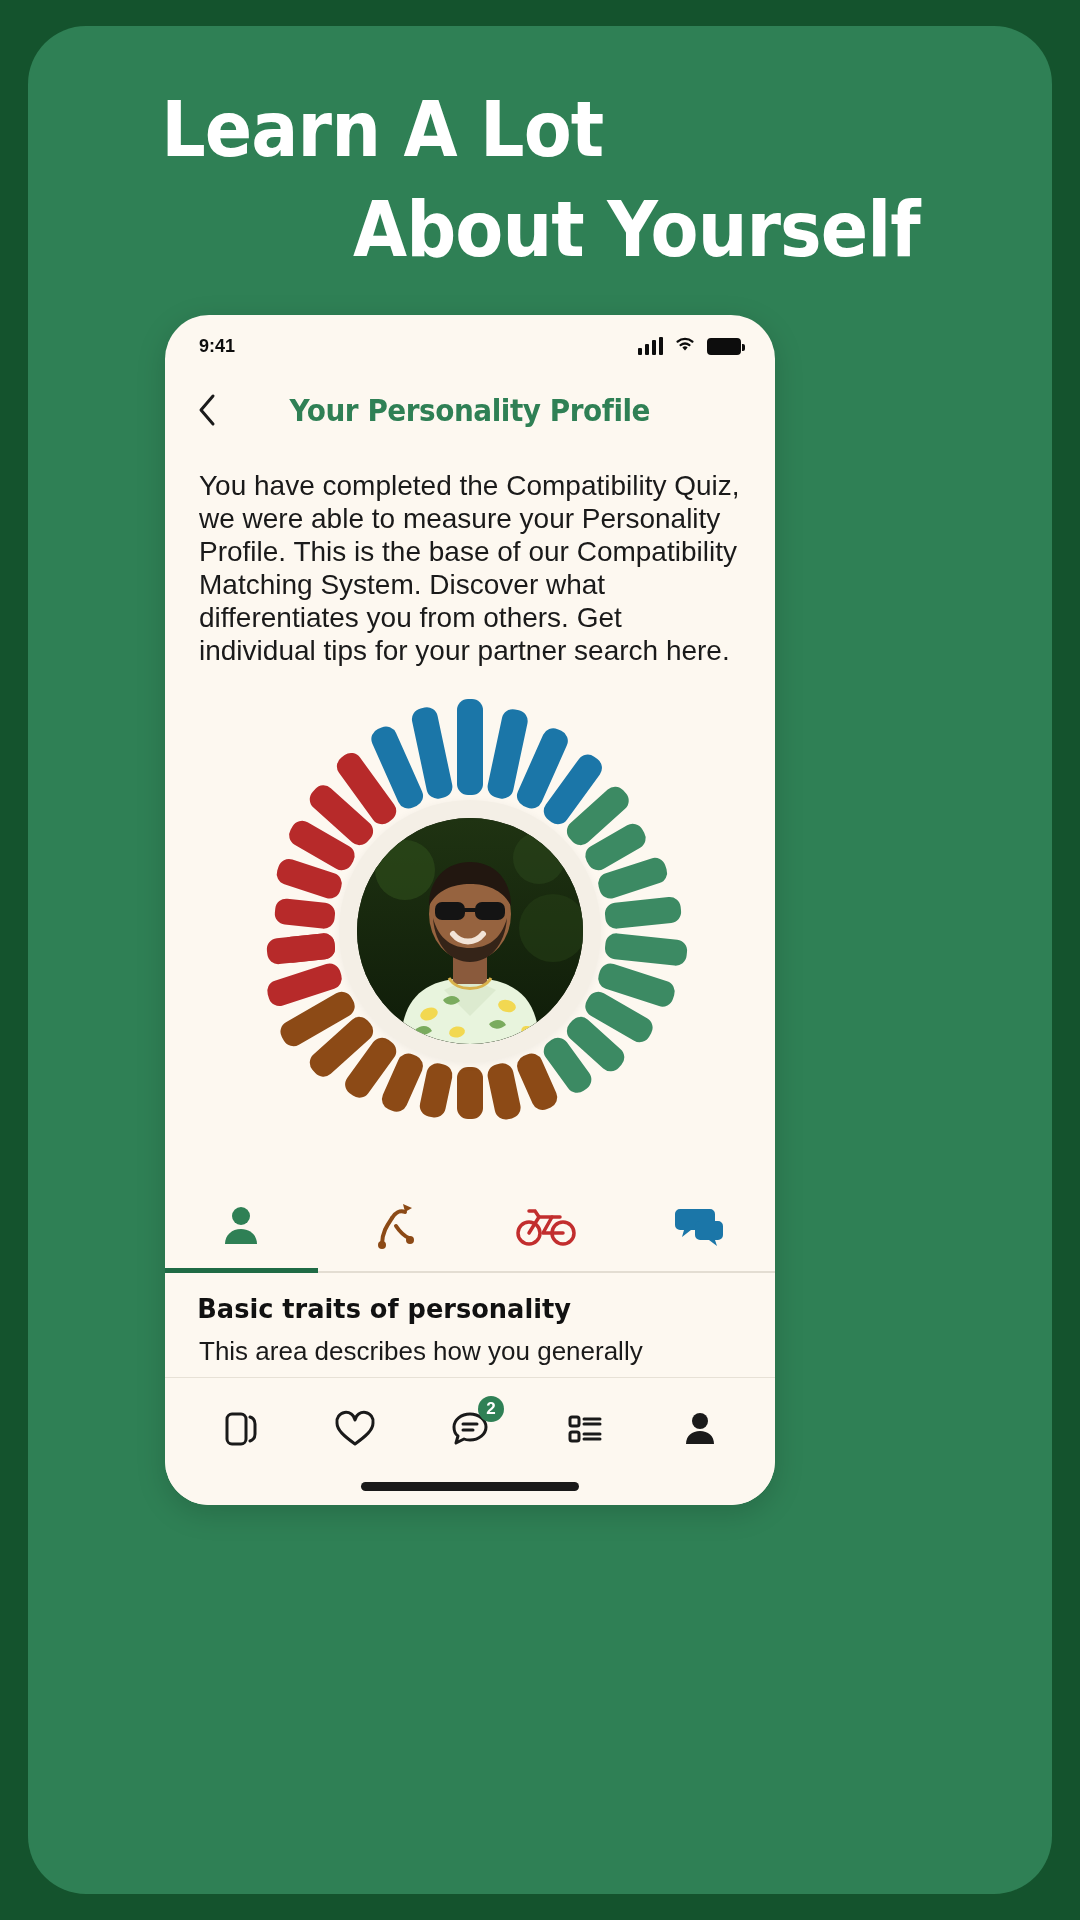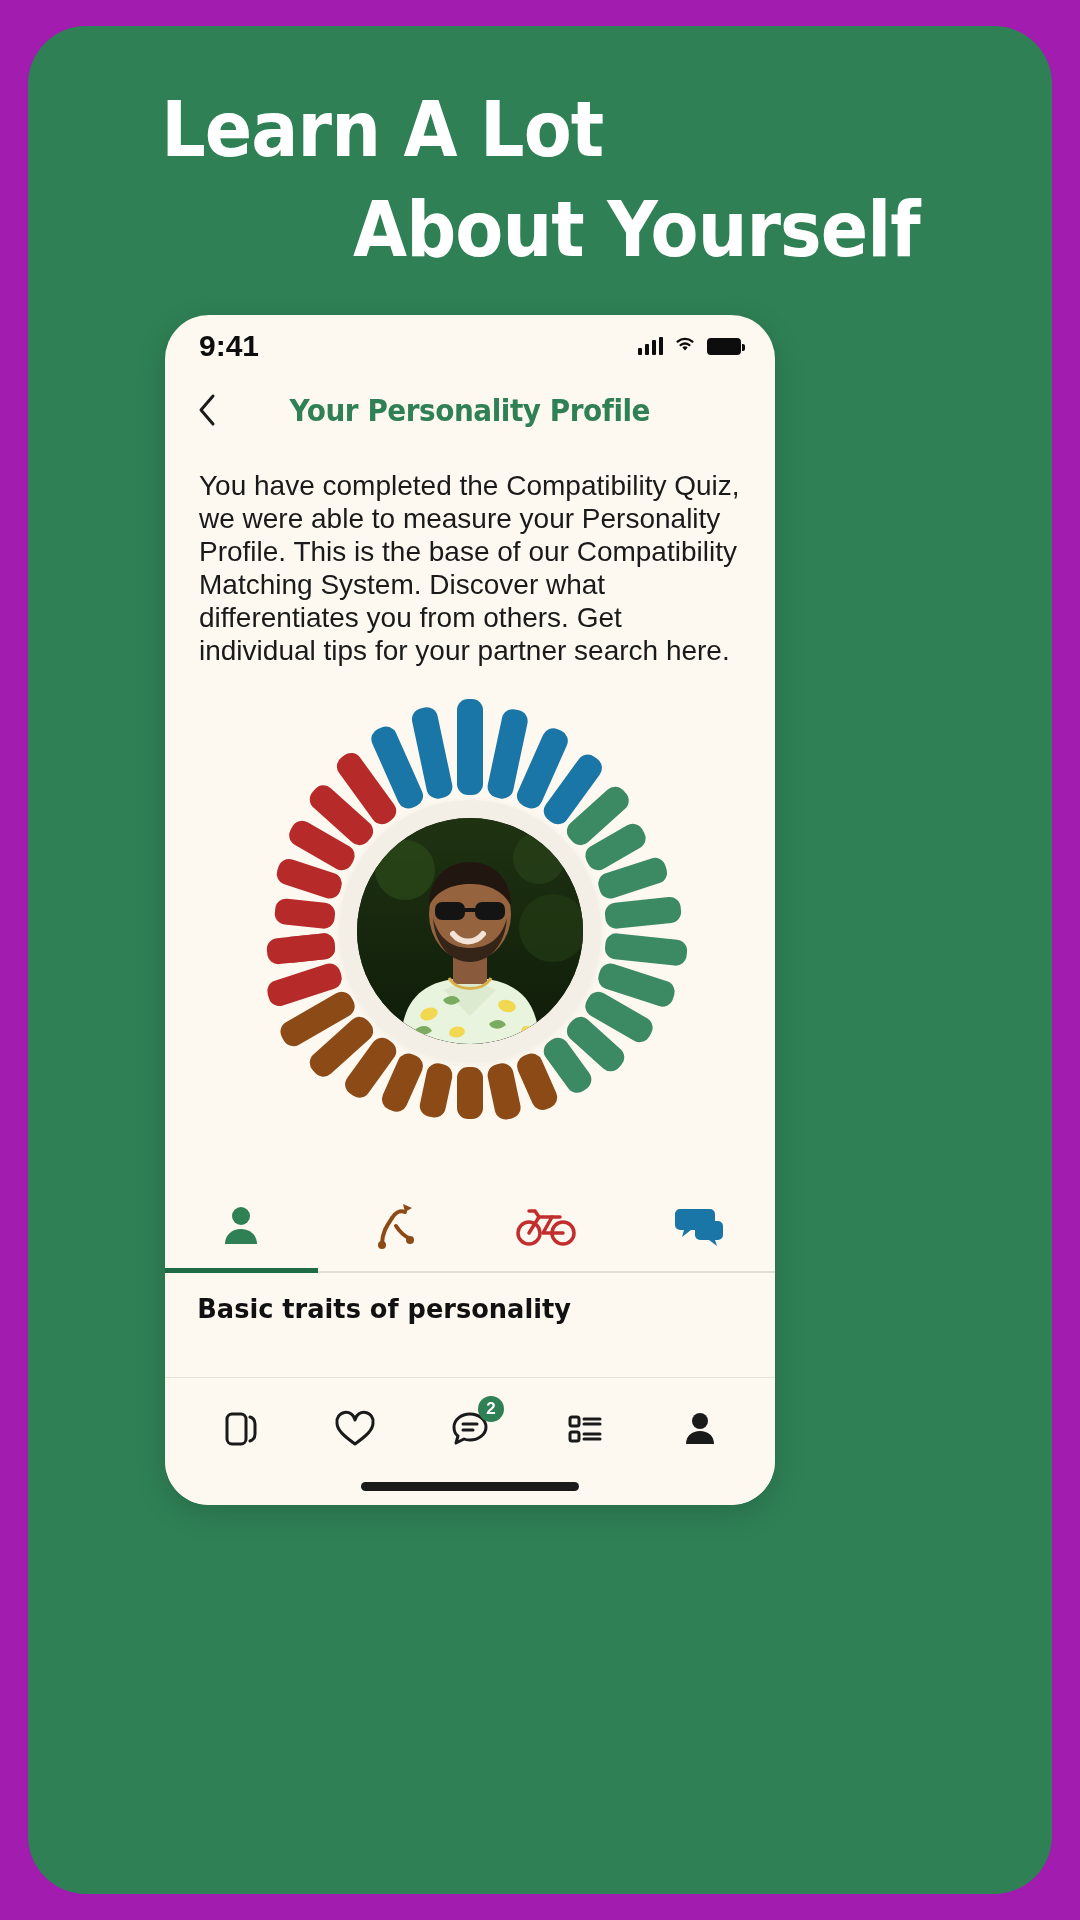--- a/index.html
+++ b/index.html
@@ -7,21 +7,21 @@
     width: 1080px;
     height: 1920px;
     background: #fdf8f0;
     font-family: "Liberation Sans", sans-serif;
     overflow: hidden;
   }
   #root {
     position: relative;
     width: 1080px;
     height: 1920px;
-    background: #a21caf;
+    background: #14532d;
   }
   .green-panel {
     position: absolute;
     left: 28px;
     top: 26px;
     width: 1024px;
     height: 1868px;
     background: #2f8055;
     border-radius: 58px;
   }
@@ -68,21 +68,21 @@
   }
   .status-bar {
     position: relative;
     height: 62px;
     padding: 0 34px;
     display: flex;
     align-items: center;
     justify-content: space-between;
   }
   .status-time {
-    font-size: 30px;
+    font-size: 18px;
     font-weight: bold;
     color: #0d0d0d;
     font-family: "Liberation Sans", sans-serif;
   }
   .status-icons {
     display: flex;
     align-items: center;
     gap: 10px;
   }
   .sig-bars { display: flex; align-items: flex-end; gap: 3px; height: 18px; }
@@ -406,20 +406,21 @@
       </div>
       <div class="tab">
         <svg width="54" height="44" viewBox="0 0 54 44">
           <path d="M6 6h30a5 5 0 0 1 5 5v11a5 5 0 0 1-5 5H17l-9 7 2-7H6a5 5 0 0 1-5-5V11a5 5 0 0 1 5-5z" fill="#1b76a8" transform="translate(2,0)"></path>
           <path d="M28 18h18a5 5 0 0 1 5 5v9a5 5 0 0 1-5 5h-3l2 6-8-6H28a5 5 0 0 1-5-5v-9a5 5 0 0 1 5-5z" fill="#1b76a8"></path>
         </svg>
       </div>
     </div>
 
     <div class="section-title">Basic traits of personality</div>
+    <div class="section-body">This area describes how you generally</div>
 
     <div class="bottom-bar">
       <div class="bb-item">
         <svg width="44" height="44" viewBox="0 0 44 44">
           <rect x="9" y="7" width="19" height="30" rx="5" stroke="#1a1a1a" stroke-width="3" fill="none"></rect>
           <path d="M32 10c3 1 5 3 5 7v10c0 4-2 6-5 7" stroke="#1a1a1a" stroke-width="3" fill="none" stroke-linecap="round"></path>
         </svg>
       </div>
       <div class="bb-item">
         <svg width="46" height="44" viewBox="0 0 46 44">

